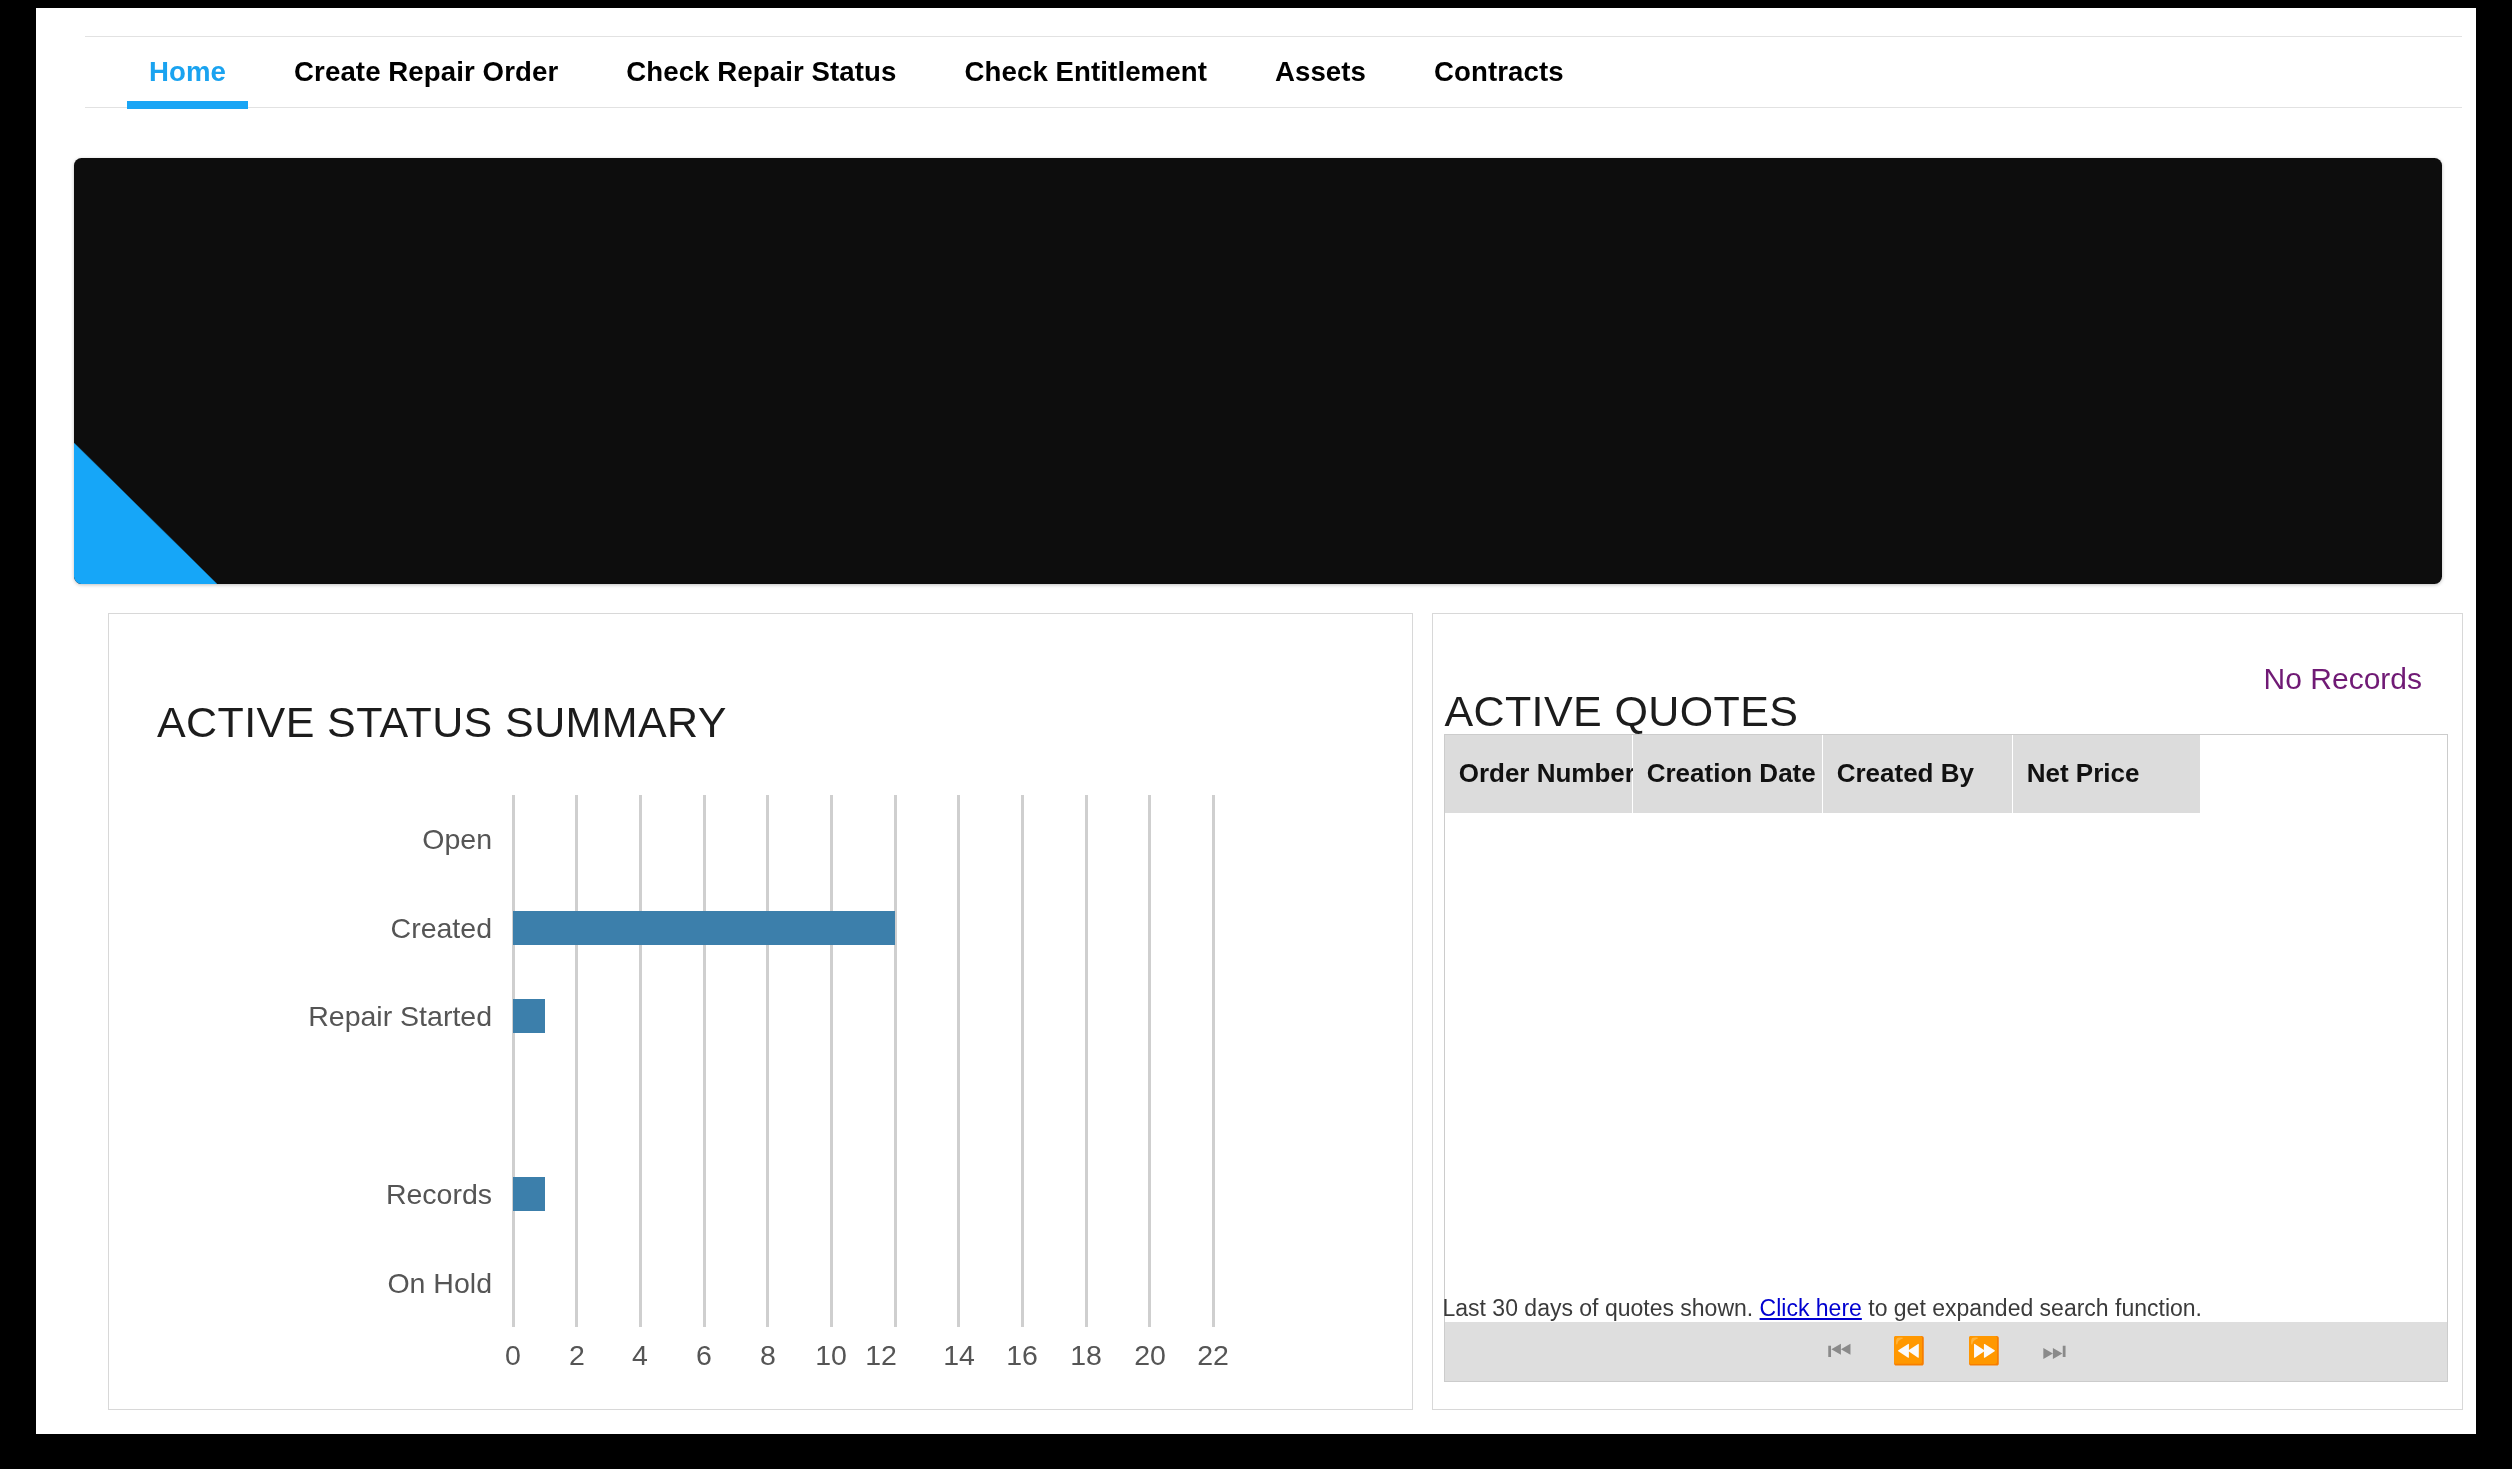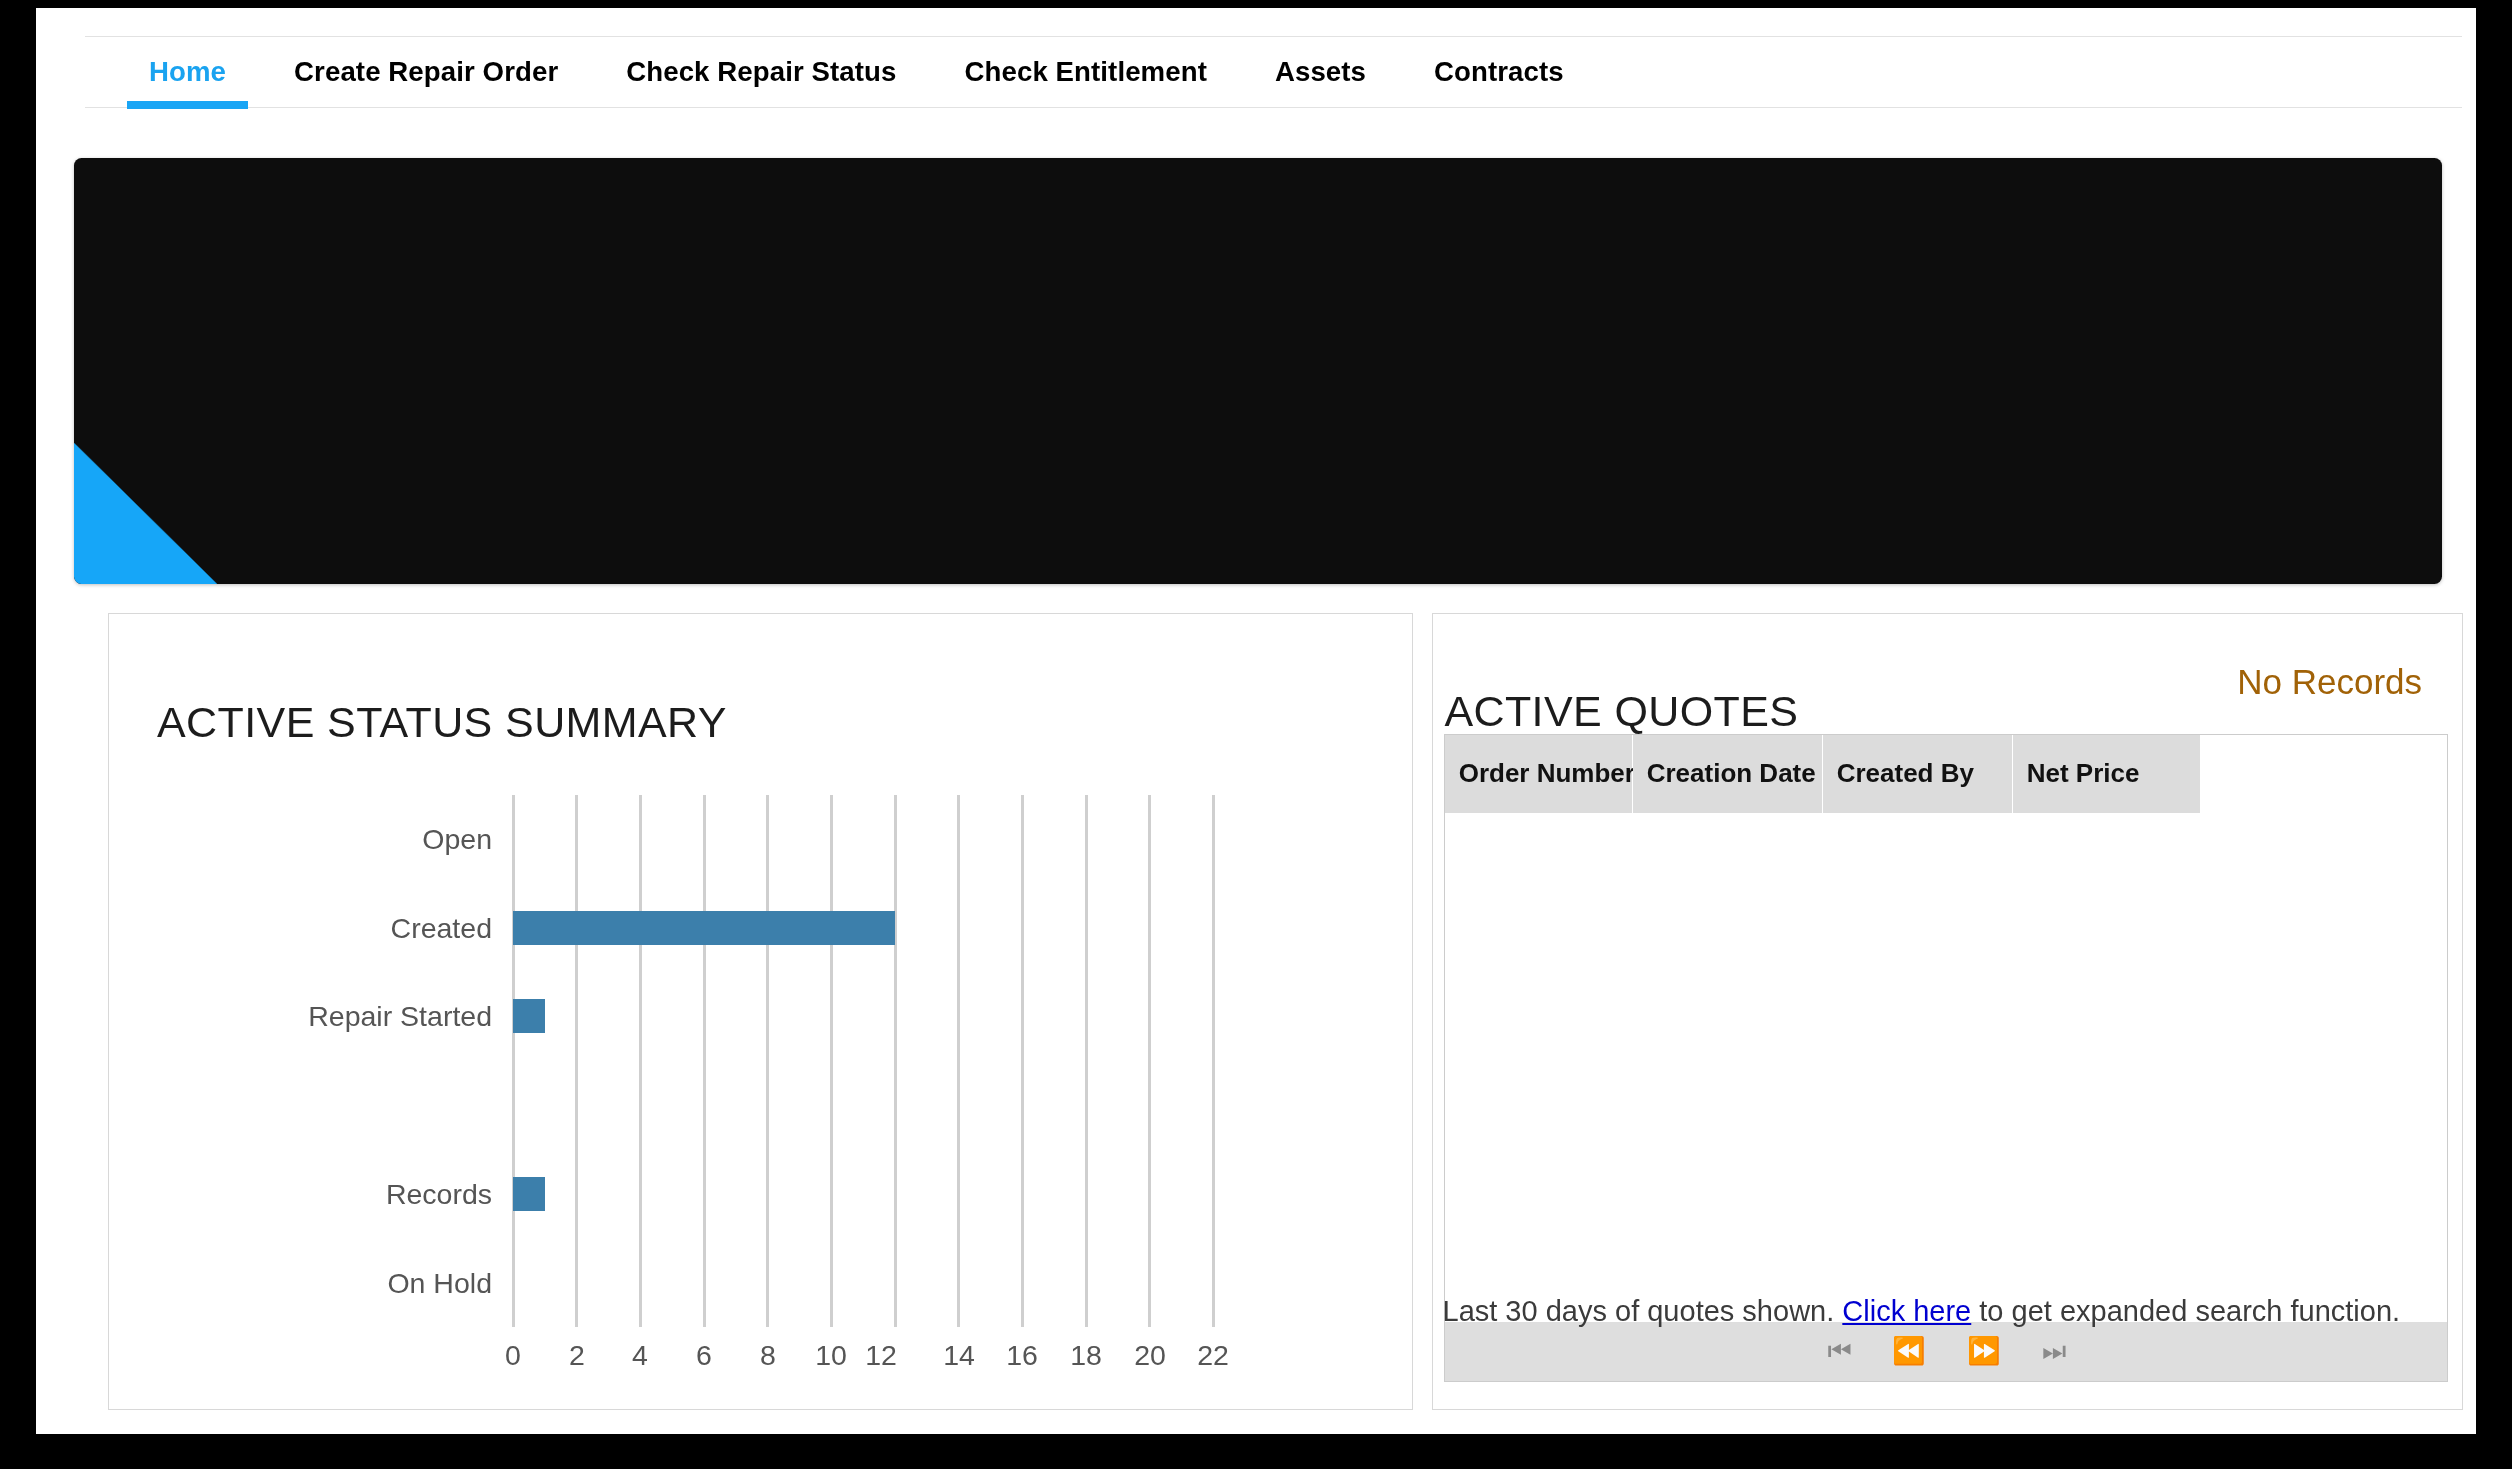--- a/index.html
+++ b/index.html
@@ -121,22 +121,22 @@
     letter-spacing: 0.4px;
     white-space: nowrap;
   }
   #order-status-title { left: 48px; top: 49px; }
   #active-quotes-title { left: 11.4px; top: 38px; }
 
   #no-records-label {
     position: absolute;
     right: 40px;
     top: 48px;
-    font-size: 35px;
-    color: #a16207;
+    font-size: 30px;
+    color: #701a75;
     white-space: nowrap;
   }
 
   
   #chart-area {
     position: absolute;
     left: 0;
     top: 135px;
     width: 100%;
     height: 656px;
@@ -258,21 +258,21 @@
     line-height: 1;
     cursor: pointer;
     user-select: none;
     letter-spacing: -1px;
   }
 
   #quotes-footnote {
     position: absolute;
     left: 9.5px;
     top: 681px;
-    font-size: 29px;
+    font-size: 23px;
     color: #3b3b3b;
     white-space: nowrap;
   }
   #quotes-footnote a {
     color: #0000d0;
     text-decoration: underline;
     cursor: pointer;
   }
 </style>
 </head>

